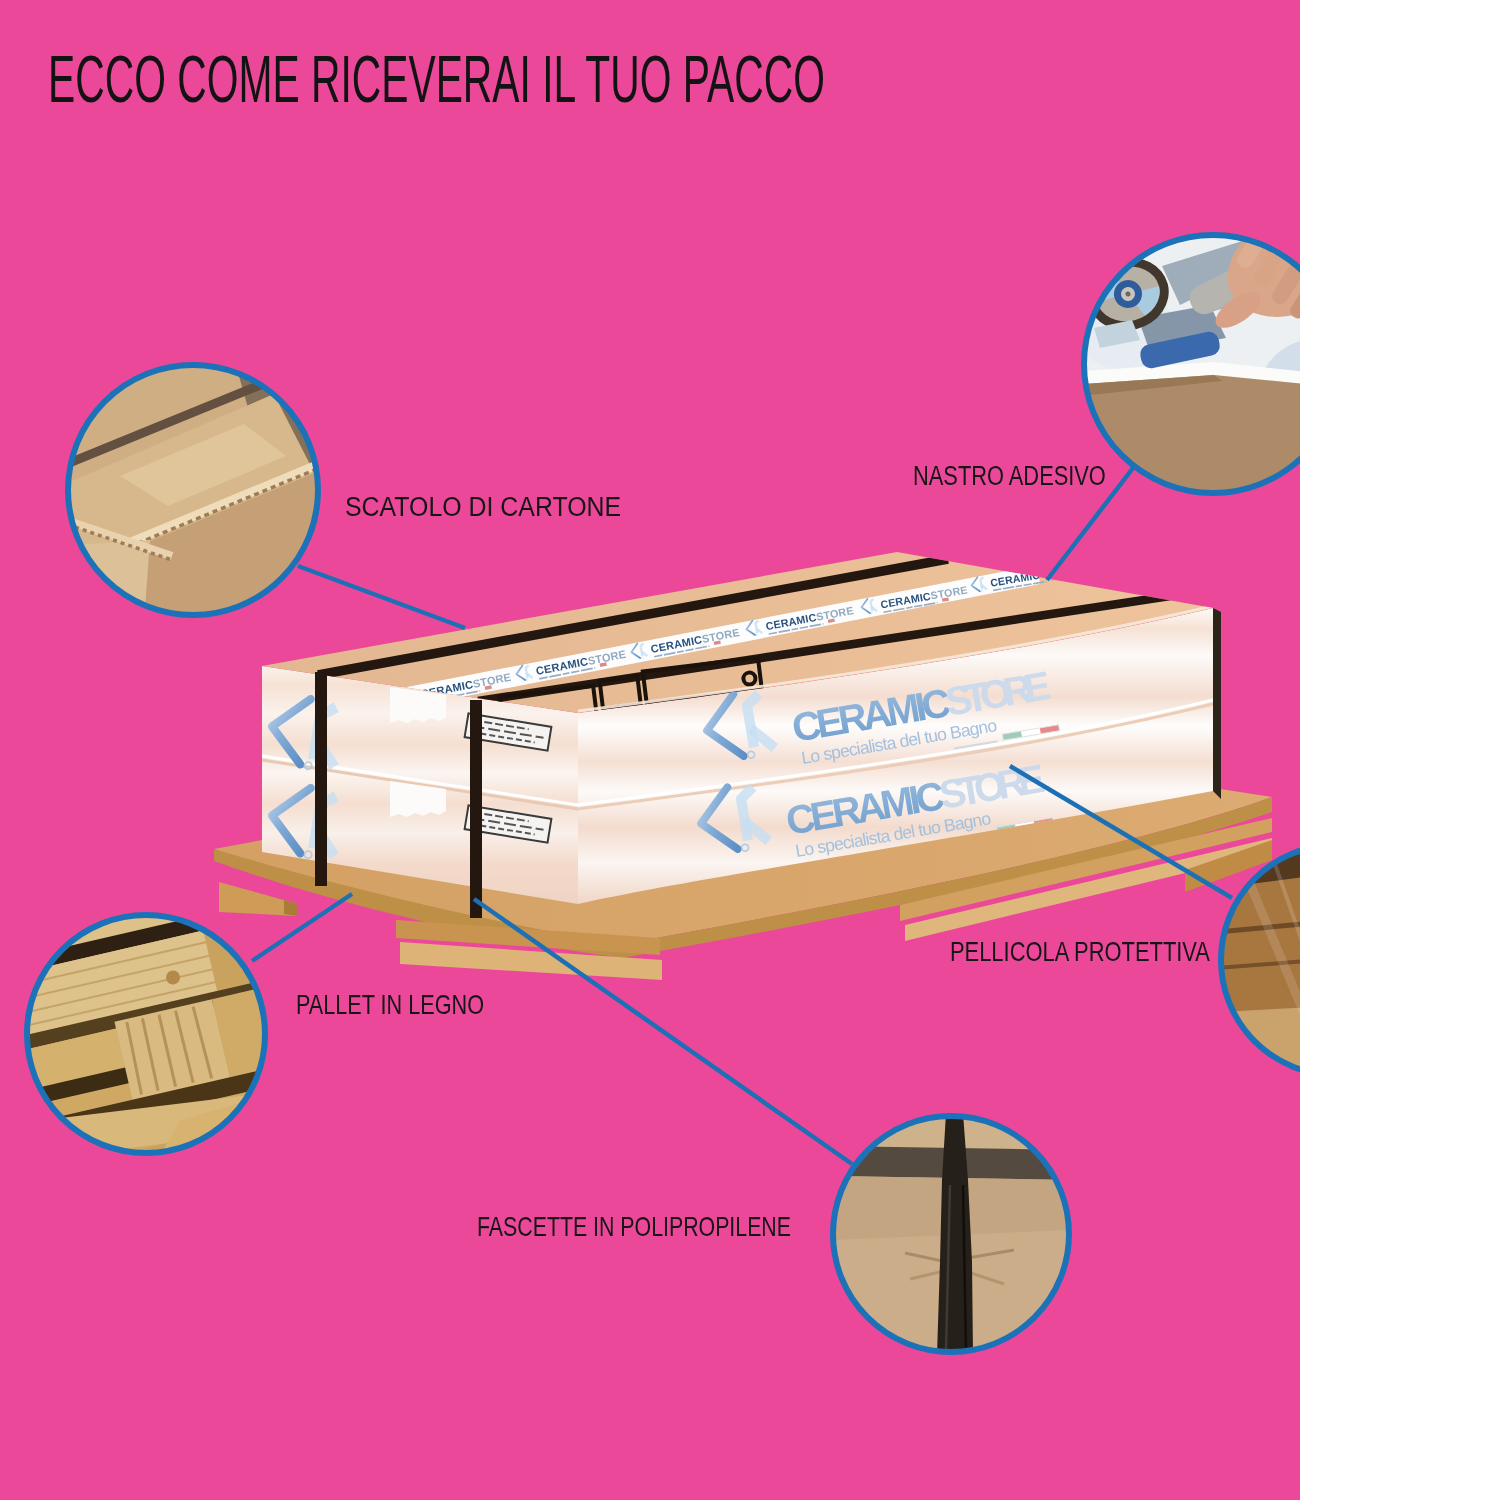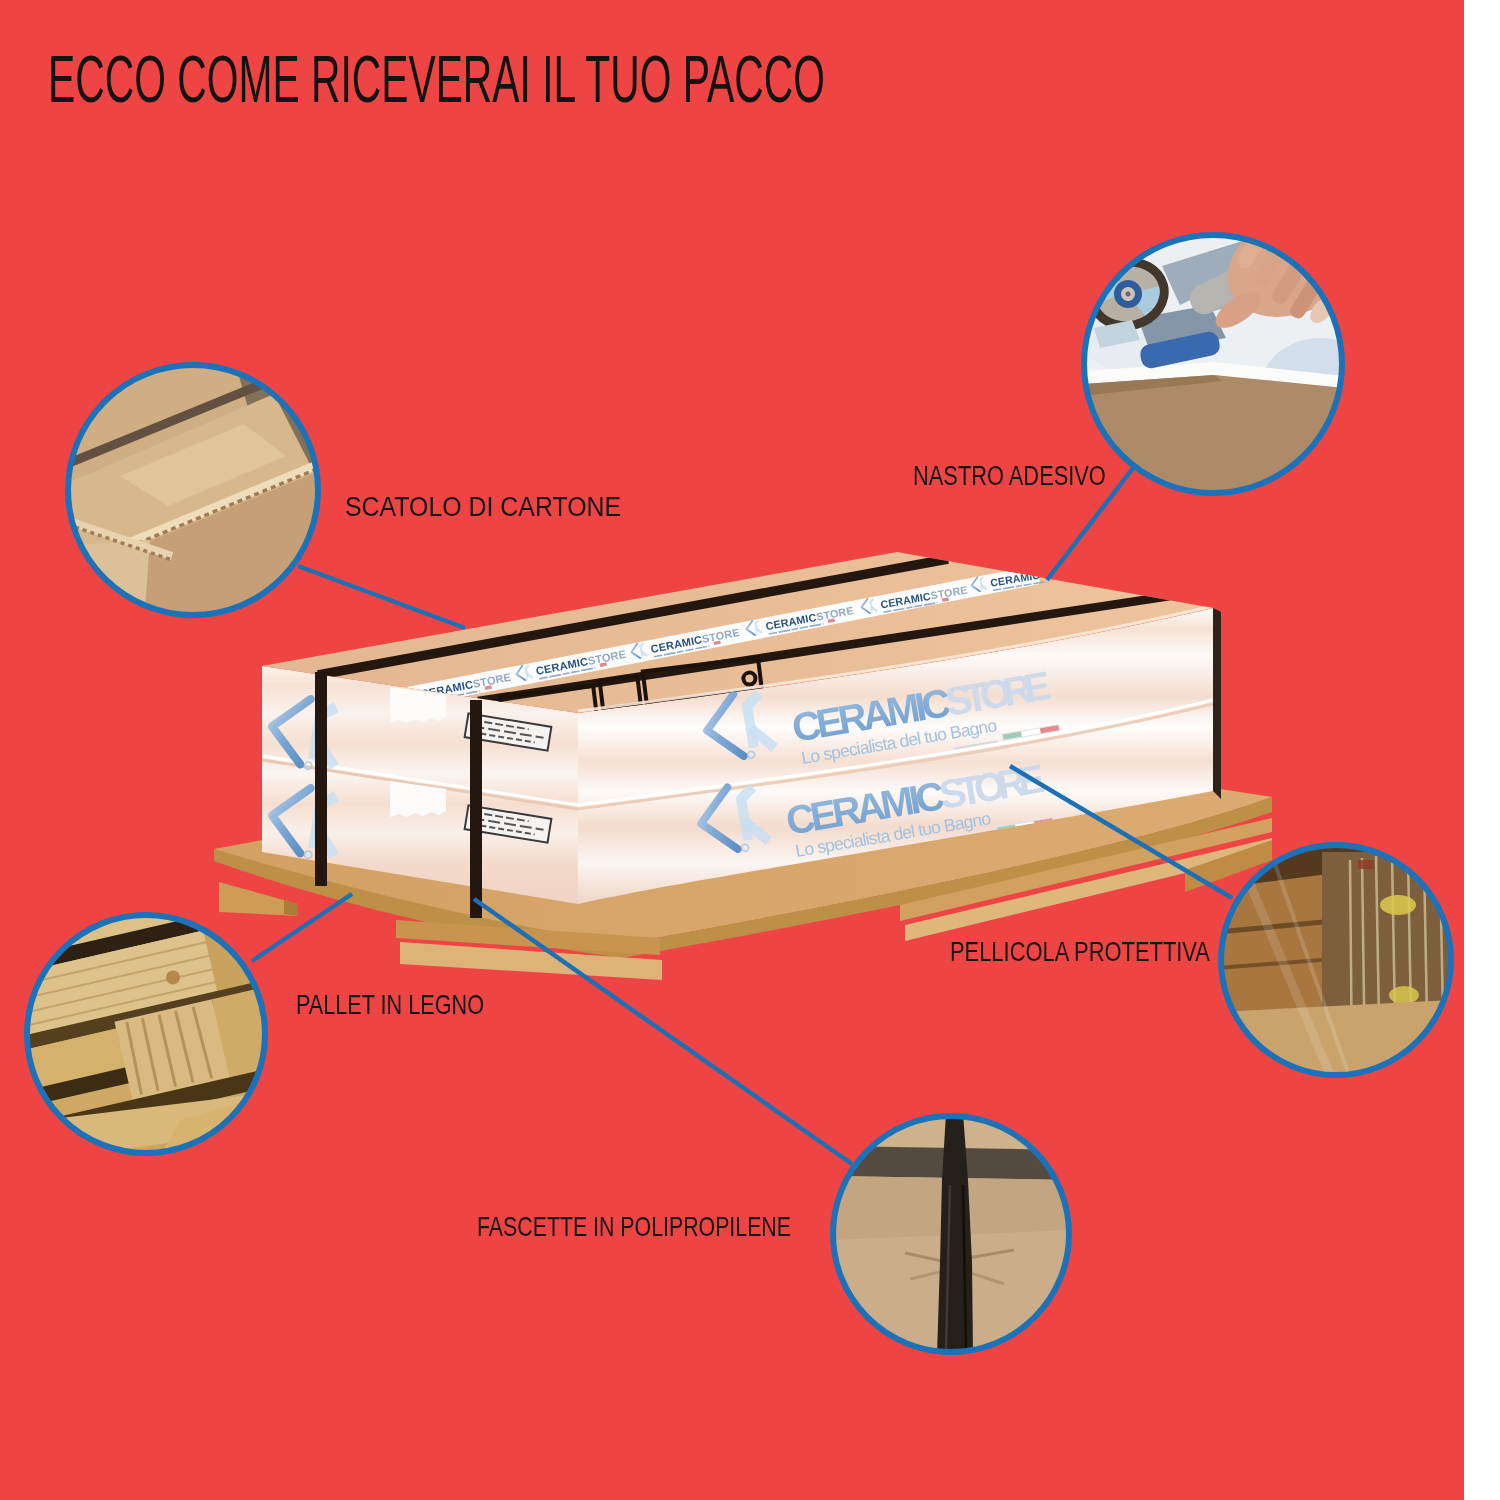--- a/index.html
+++ b/index.html
@@ -1,16 +1,16 @@
 <!DOCTYPE html>
 <html><head>
 <meta charset="utf-8">
 <style>
   html,body{margin:0;padding:0;background:#ffffff;}
-  #page{position:relative;width:1464px;height:1500px;background:#ef4444;overflow:hidden;
+  #page{position:relative;width:1300px;height:1500px;background:#ec4899;overflow:hidden;
         font-family:"Liberation Sans", sans-serif;}
   svg{position:absolute;left:0;top:0;}
 </style>
 </head>
 <body>
 <div id="page">
 <svg width="1500" height="1500" viewBox="0 0 1500 1500">
 <defs>
   <linearGradient id="topFace" x1="0" y1="0" x2="1" y2="0">
     <stop offset="0" stop-color="#e3b791"></stop>

